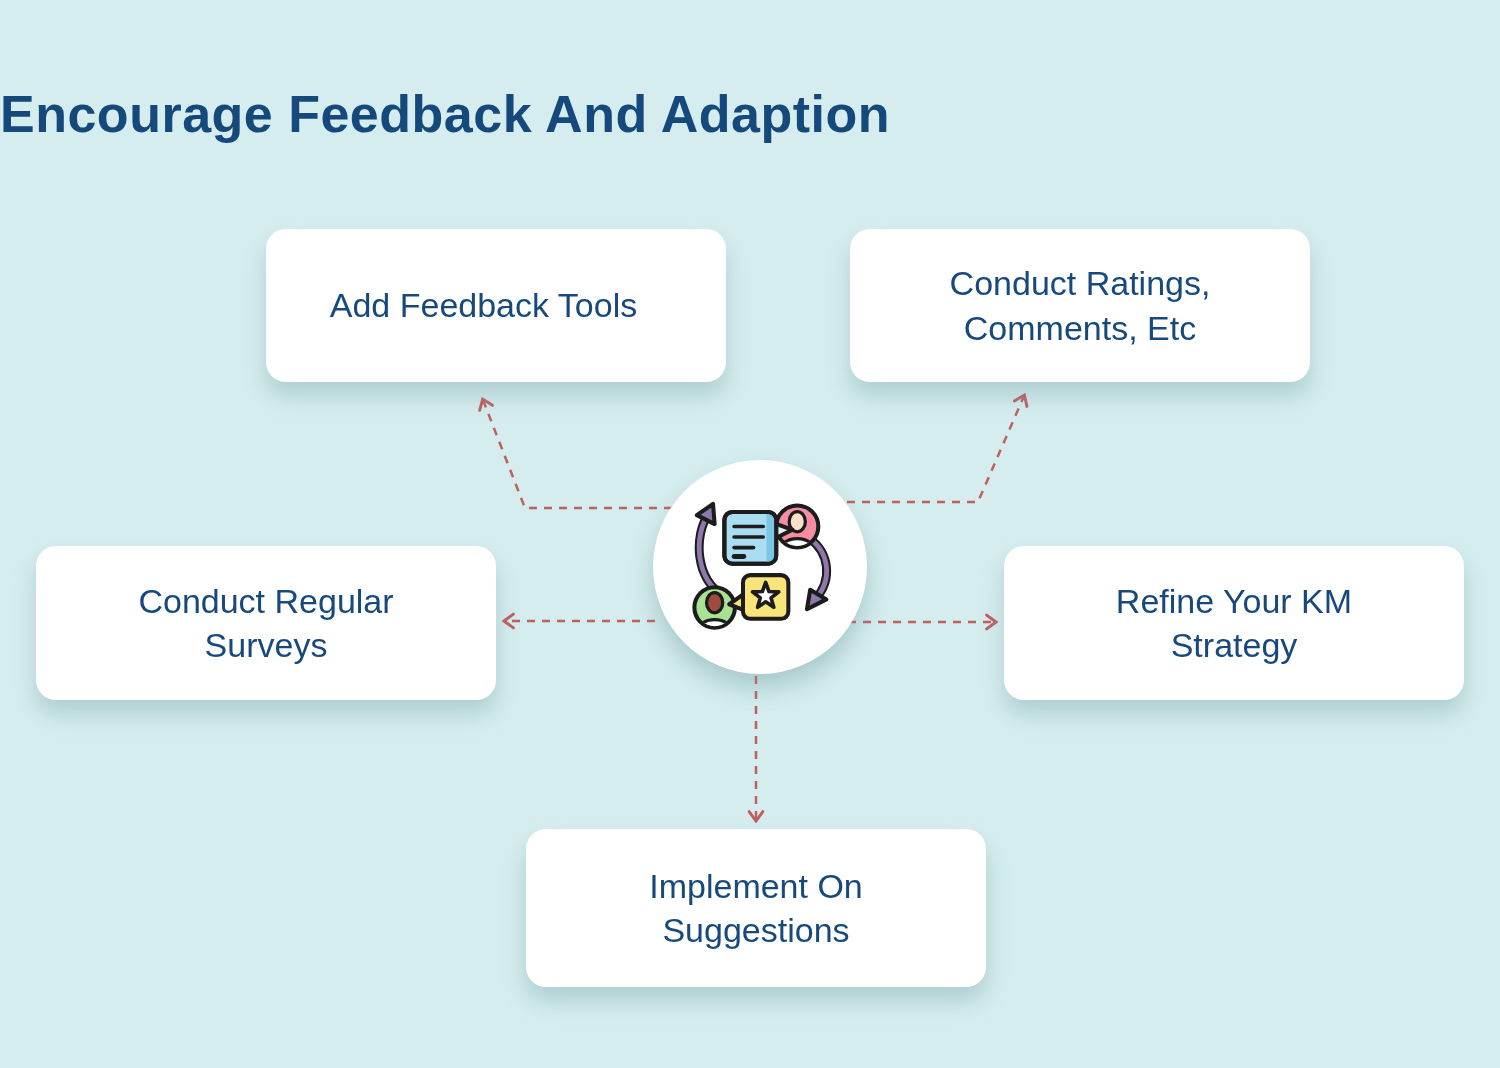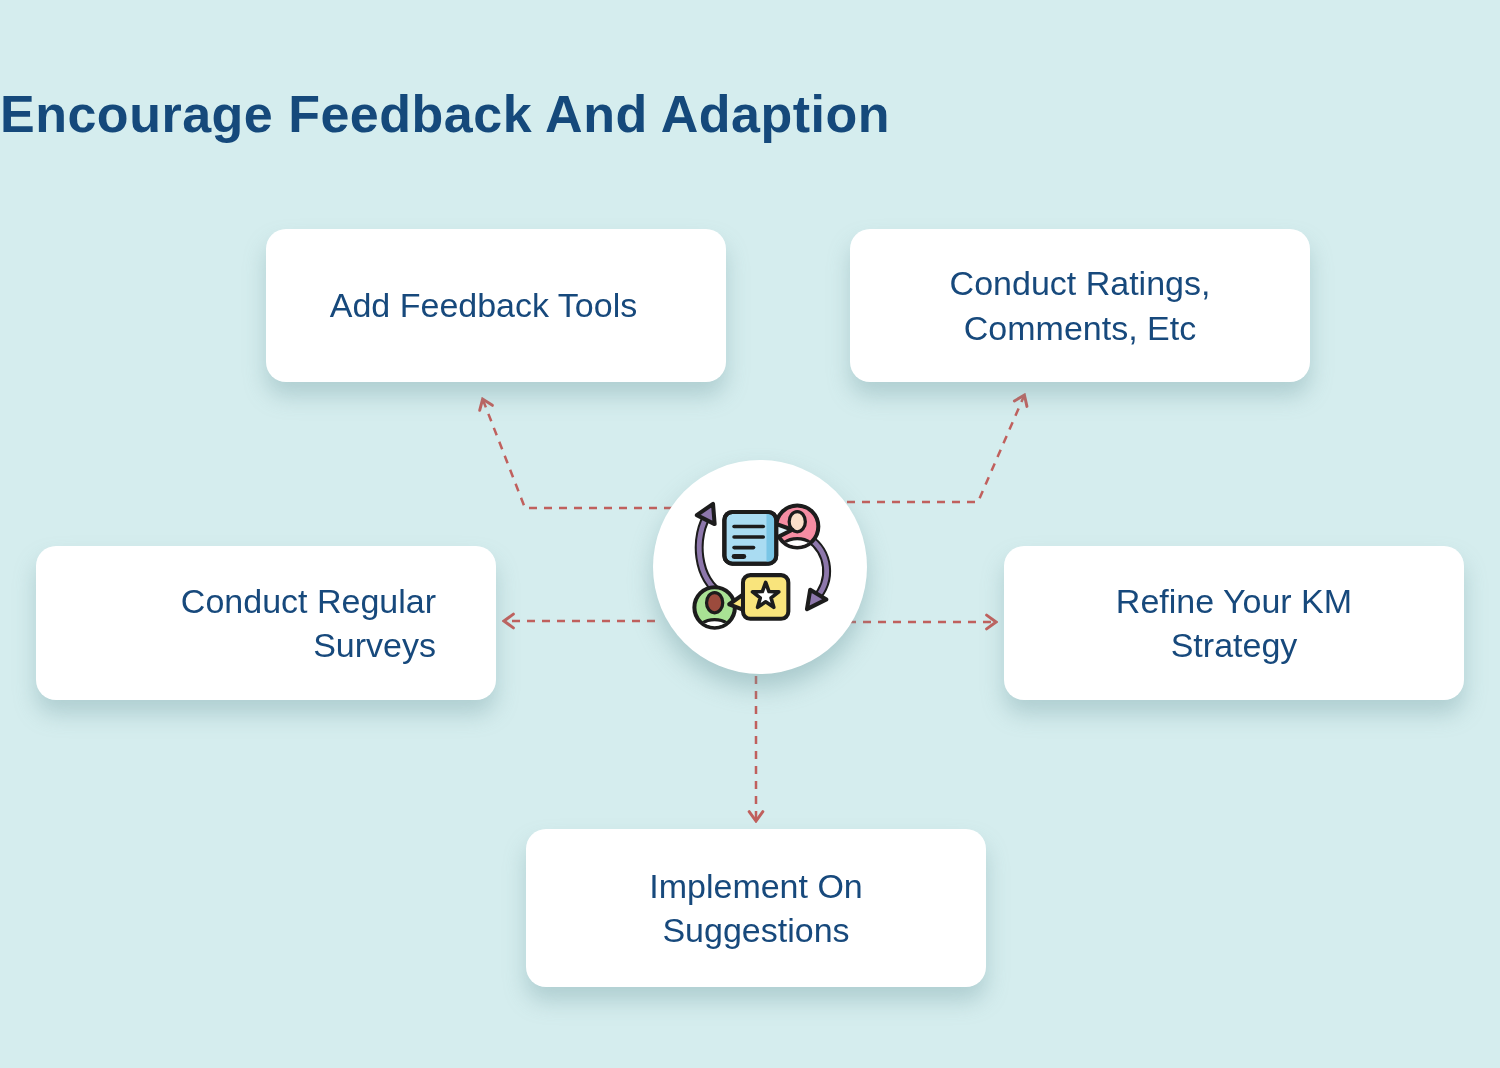--- a/index.html
+++ b/index.html
@@ -49,21 +49,21 @@
     align-items: center;
     justify-content: center;
     text-align: center;
     padding: 0 60px;
     font-size: 34px;
     line-height: 1.3;
     color: var(--node-text);
   }
   .node-top-left     { left: 266px;  top: 229px; height: 153px; padding-left: 35px; }
   .node-top-right    { left: 850px;  top: 229px; height: 153px; }
-  .node-mid-left     { left: 36px;   top: 546px; height: 154px; text-align: right; }
+  .node-mid-left     { left: 36px;   top: 546px; height: 154px; }
   .node-mid-right    { left: 1004px; top: 546px; height: 154px; }
   .node-bottom       { left: 526px;  top: 829px; height: 158px; }
   .hub-circle {
     position: absolute;
     left: 653px;
     top: 460px;
     width: 214px;
     height: 214px;
     border-radius: 50%;
     background: #ffffff;

